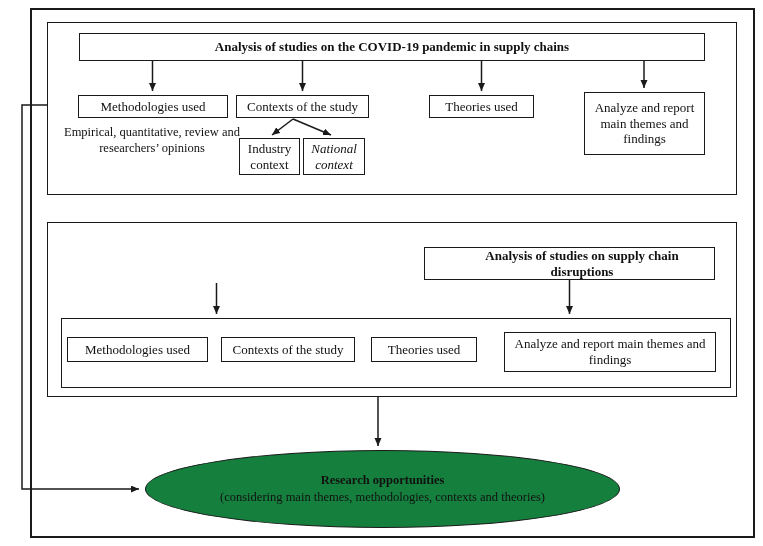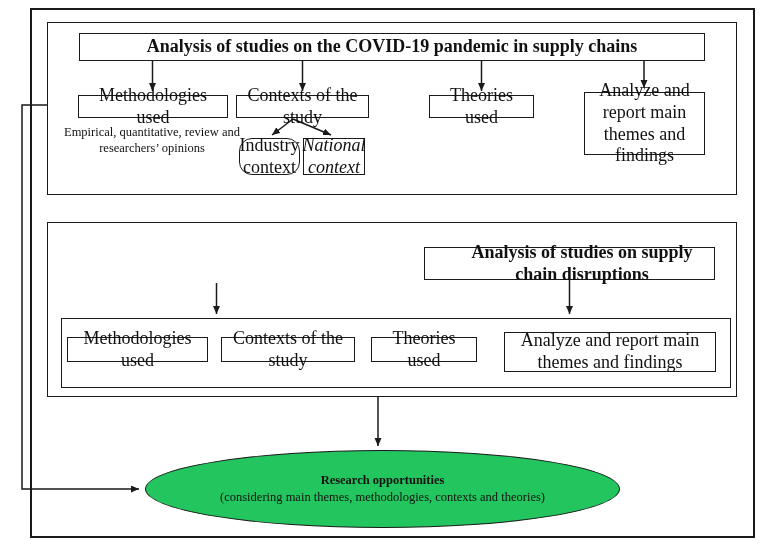--- a/index.html
+++ b/index.html
@@ -2,34 +2,34 @@
 <html><head>
 <meta charset="utf-8">
 <style>
   * { margin:0; padding:0; box-sizing:border-box; }
   html,body { background:#ffffff; }
   body { font-family:"Liberation Serif", serif; color:#111; }
   .canvas { position:relative; width:763px; height:546px; background:#fff; overflow:hidden; }
   .outer { position:absolute; left:30px; top:8px; width:725px; height:530px; border:2px solid #1a1a1a; z-index:0; background:transparent; }
   .section { position:absolute; border:1px solid #1a1a1a; background:transparent; z-index:1; }
   .connectors { position:absolute; left:0; top:0; width:763px; height:546px; z-index:2; pointer-events:none; }
-  .box { position:absolute; border:1px solid #1a1a1a; background:#fff; display:flex; align-items:center; justify-content:center; text-align:center; font-size:18px; line-height:1.2; z-index:3; padding:1px 4px; }
+  .box { position:absolute; border:1px solid #1a1a1a; background:#fff; display:flex; align-items:center; justify-content:center; text-align:center; font-size:13px; line-height:1.2; z-index:3; padding:1px 4px; }
   .bold { font-weight:bold; }
   .note { position:absolute; text-align:center; font-size:12.5px; line-height:1.3; z-index:3; background:transparent; }
-  .ellipse { position:absolute; left:145px; top:450px; width:475px; height:78px; border:1px solid #1a1a1a; border-radius:50%; background:#22c55e; display:flex; flex-direction:column; align-items:center; justify-content:center; text-align:center; font-size:12.5px; line-height:1.35; z-index:3; padding:0 36px; }
+  .ellipse { position:absolute; left:145px; top:450px; width:475px; height:78px; border:1px solid #1a1a1a; border-radius:50%; background:#15803d; display:flex; flex-direction:column; align-items:center; justify-content:center; text-align:center; font-size:12.5px; line-height:1.35; z-index:3; padding:0 36px; }
   
   .sec-top { left:47px; top:22px; width:690px; height:173px; }
   .sec-mid { left:47px; top:222px; width:690px; height:175px; }
   .sec-inner { left:61px; top:318px; width:670px; height:70px; }
   
   .b-covid-title { left:79px; top:33px; width:626px; height:28px; }
   .b-meth1 { left:78px; top:95px; width:150px; height:23px; }
   .n-meth1 { left:57px; top:124px; width:190px; }
   .b-ctx1 { left:236px; top:95px; width:133px; height:23px; }
-  .b-industry { left:239px; top:138px; width:61px; height:37px;border-radius:13px; }
+  .b-industry { left:239px; top:138px; width:61px; height:37px; }
   .b-national { left:303px; top:138px; width:62px; height:37px;font-style:italic; }
   .b-theories1 { left:429px; top:95px; width:105px; height:23px; }
   .b-analyze1 { left:584px; top:92px; width:121px; height:63px; }
   
   .b-epidemic { left:61px; top:245px; width:311px; height:38px; }
   .b-disrupt { left:424px; top:247px; width:291px; height:33px;padding-left:29px; }
   .b-meth2 { left:67px; top:337px; width:141px; height:25px; }
   .b-ctx2 { left:221px; top:337px; width:134px; height:25px; }
   .b-theories2 { left:371px; top:337px; width:106px; height:25px; }
   .b-analyze2 { left:504px; top:332px; width:212px; height:40px; }

